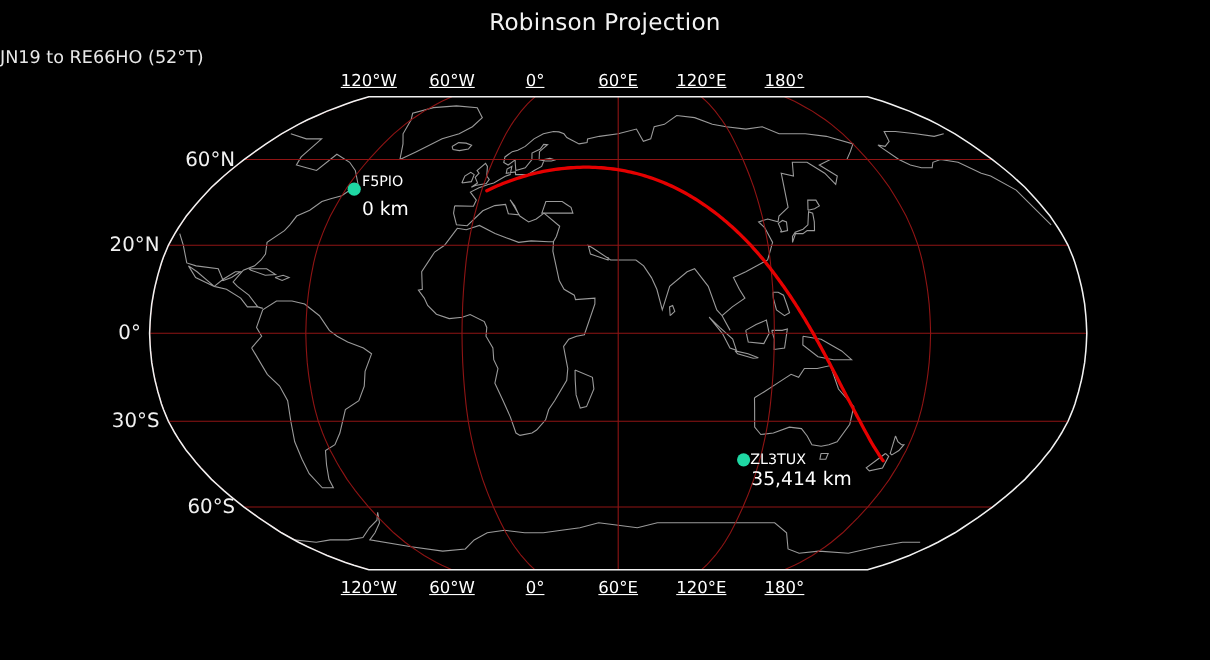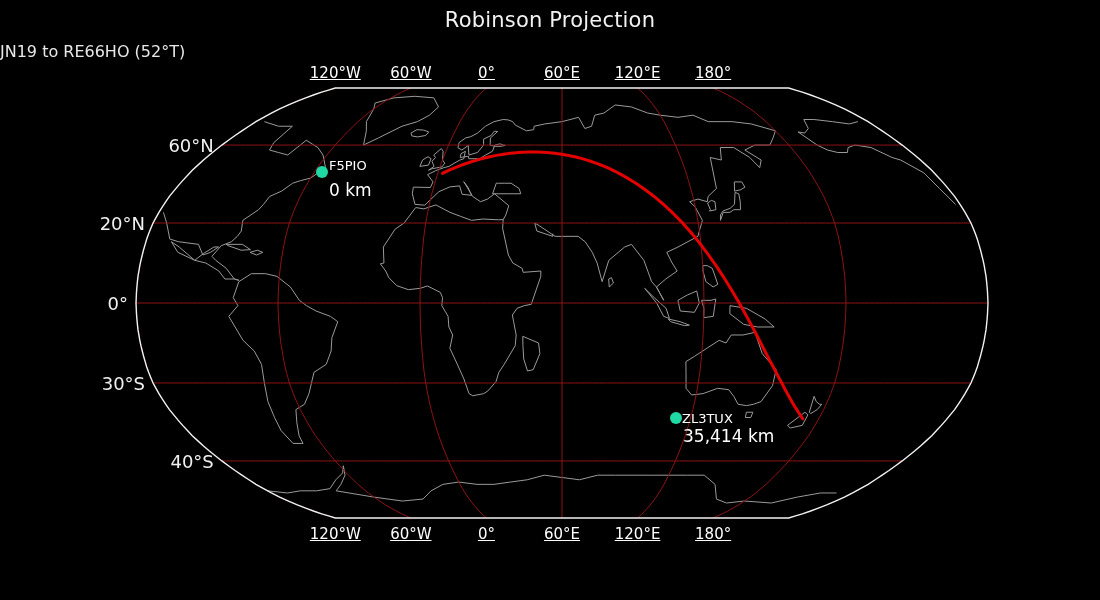--- a/index.html
+++ b/index.html
@@ -157,16 +157,16 @@
       <div class="axis-label" style="left: 637.572px; top: 64px;">120°E</div>
       <div class="axis-label" style="left: 637.572px; top: 525px;">120°E</div>
       <div class="axis-label" style="left: 713.145px; top: 64px;">180°</div>
       <div class="axis-label" style="left: 713.145px; top: 525px;">180°</div>
       <div class="axis-label" style="left: 335.283px; top: 64px;">120°W</div>
       <div class="axis-label" style="left: 335.283px; top: 525px;">120°W</div>
       <div class="lat-label" style="left: 0px; width: 213.796px; top: 145.061px;">60°N</div>
       <div class="lat-label" style="left: 0px; width: 145.04px; top: 223.02px;">20°N</div>
       <div class="lat-label" style="left: 0px; width: 128px; top: 303px;">0°</div>
       <div class="lat-label" style="left: 0px; width: 145.04px; top: 382.98px;">30°S</div>
-      <div class="lat-label" style="left: 0px; width: 213.796px; top: 460.939px;">40°S</div>
+      <div class="lat-label" style="left: 0px; width: 213.796px; top: 460.939px;">60°S</div>
     </div>
 
 </div>
 
 </body></html>

